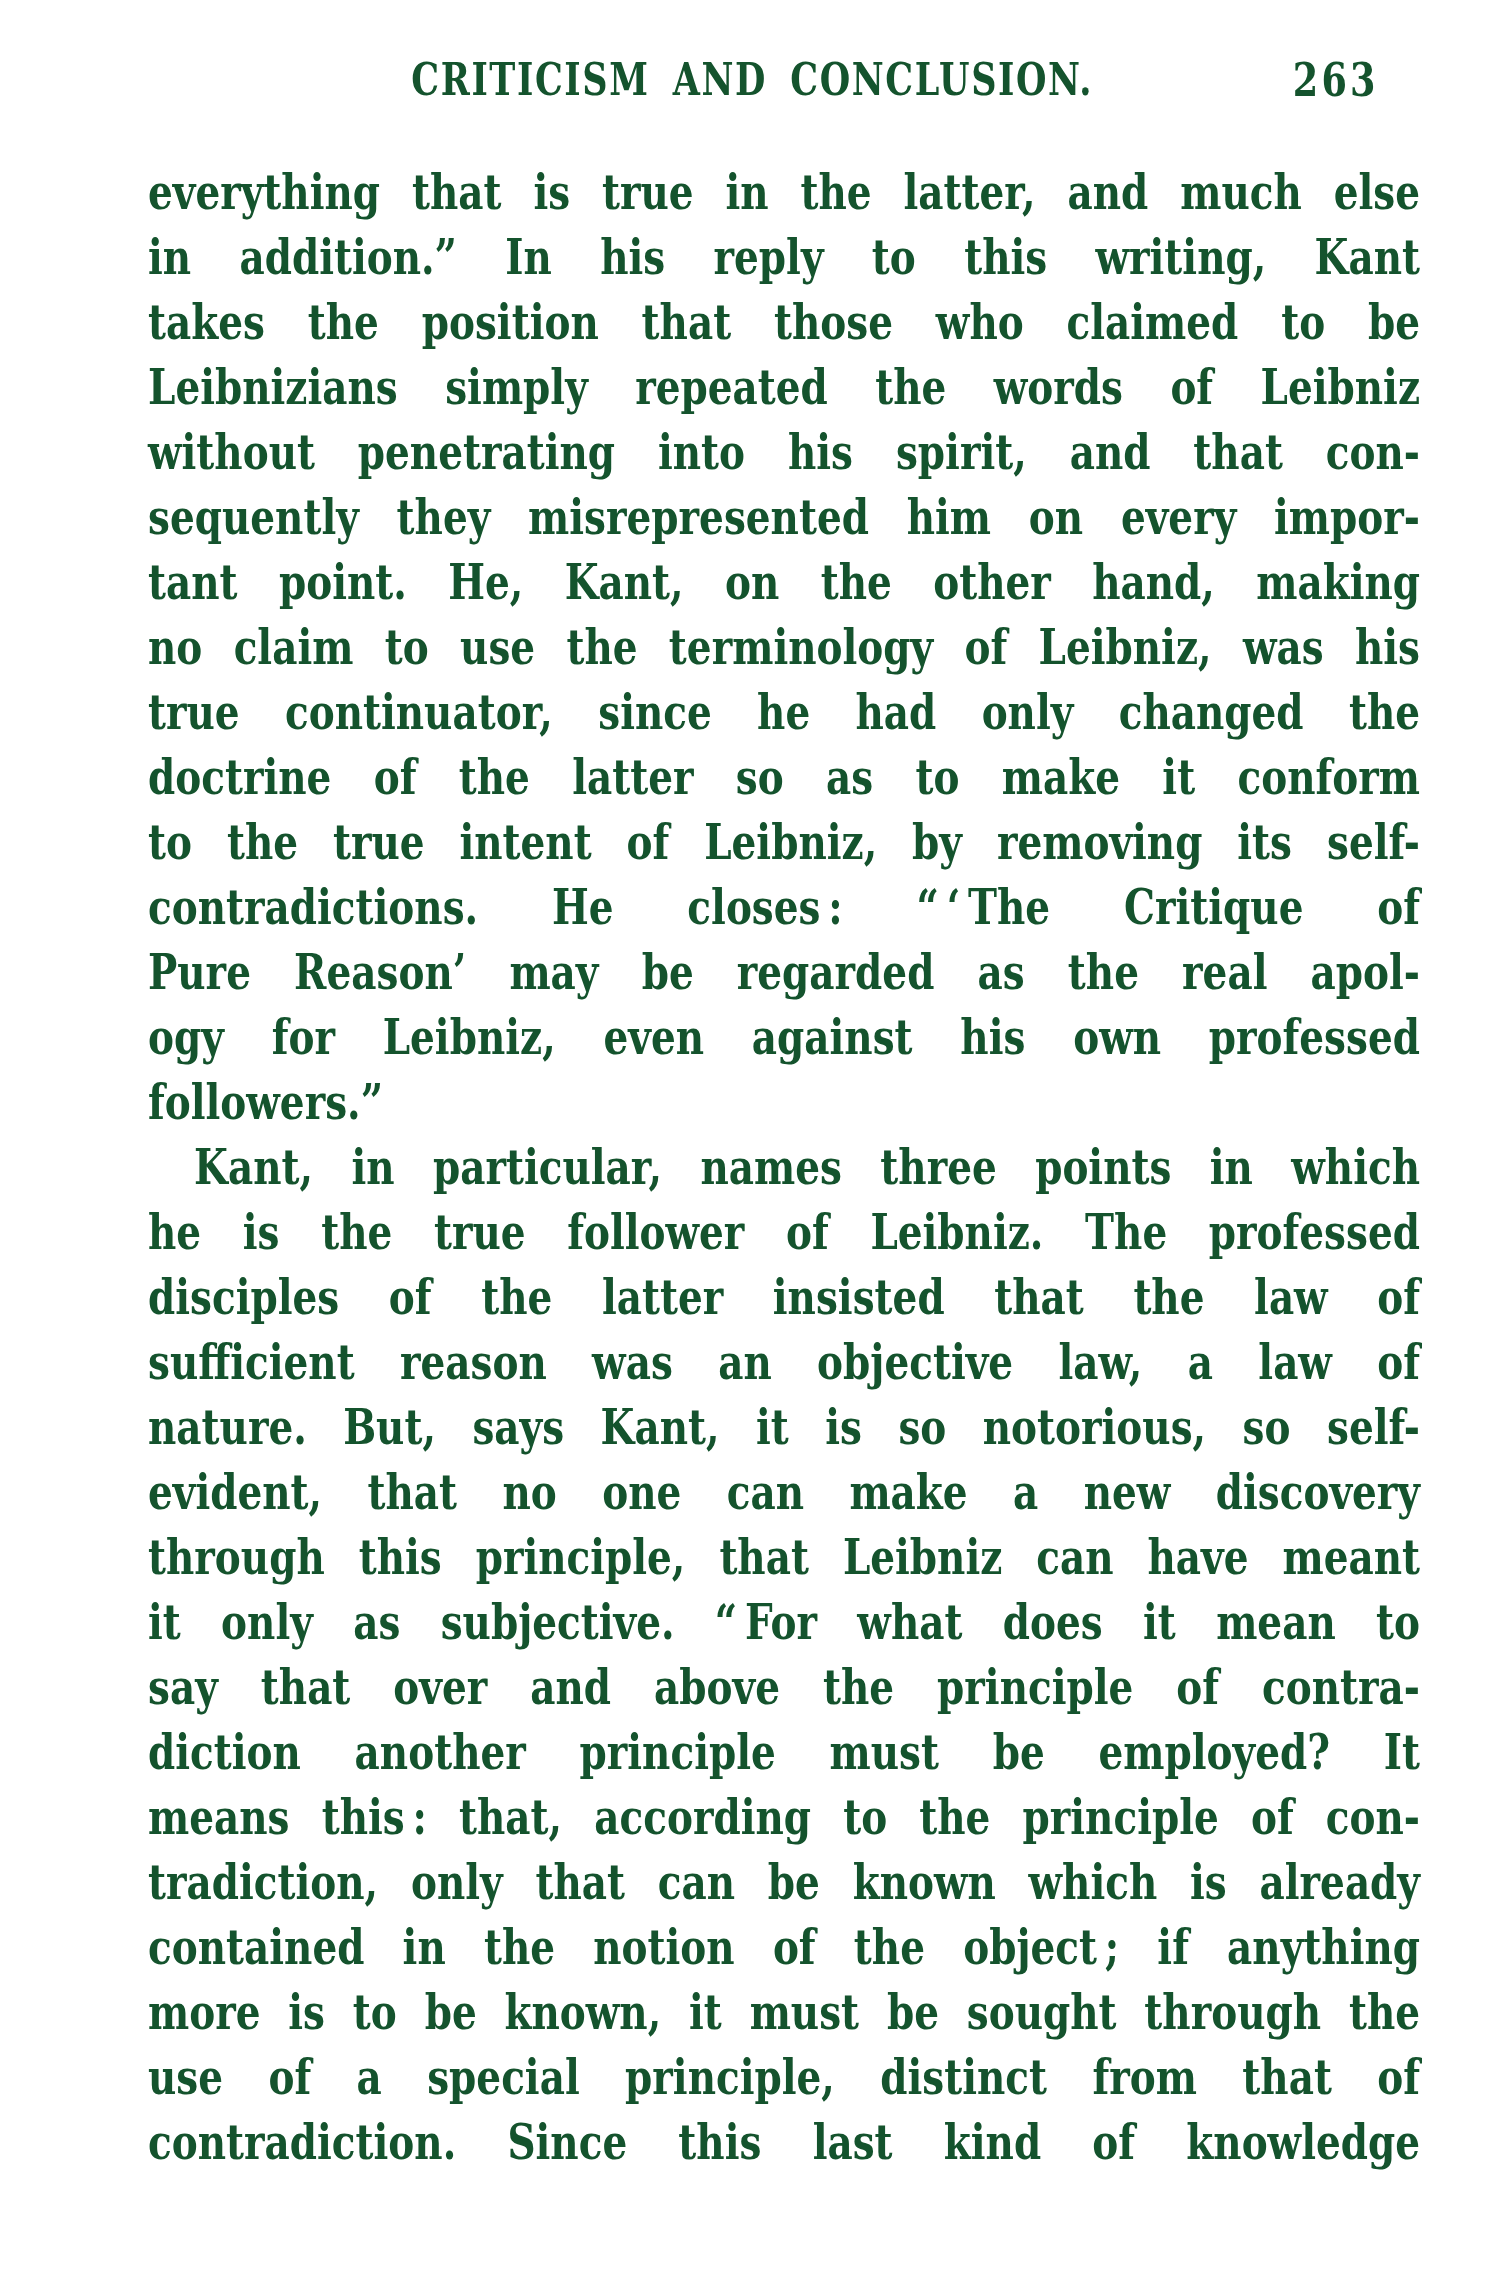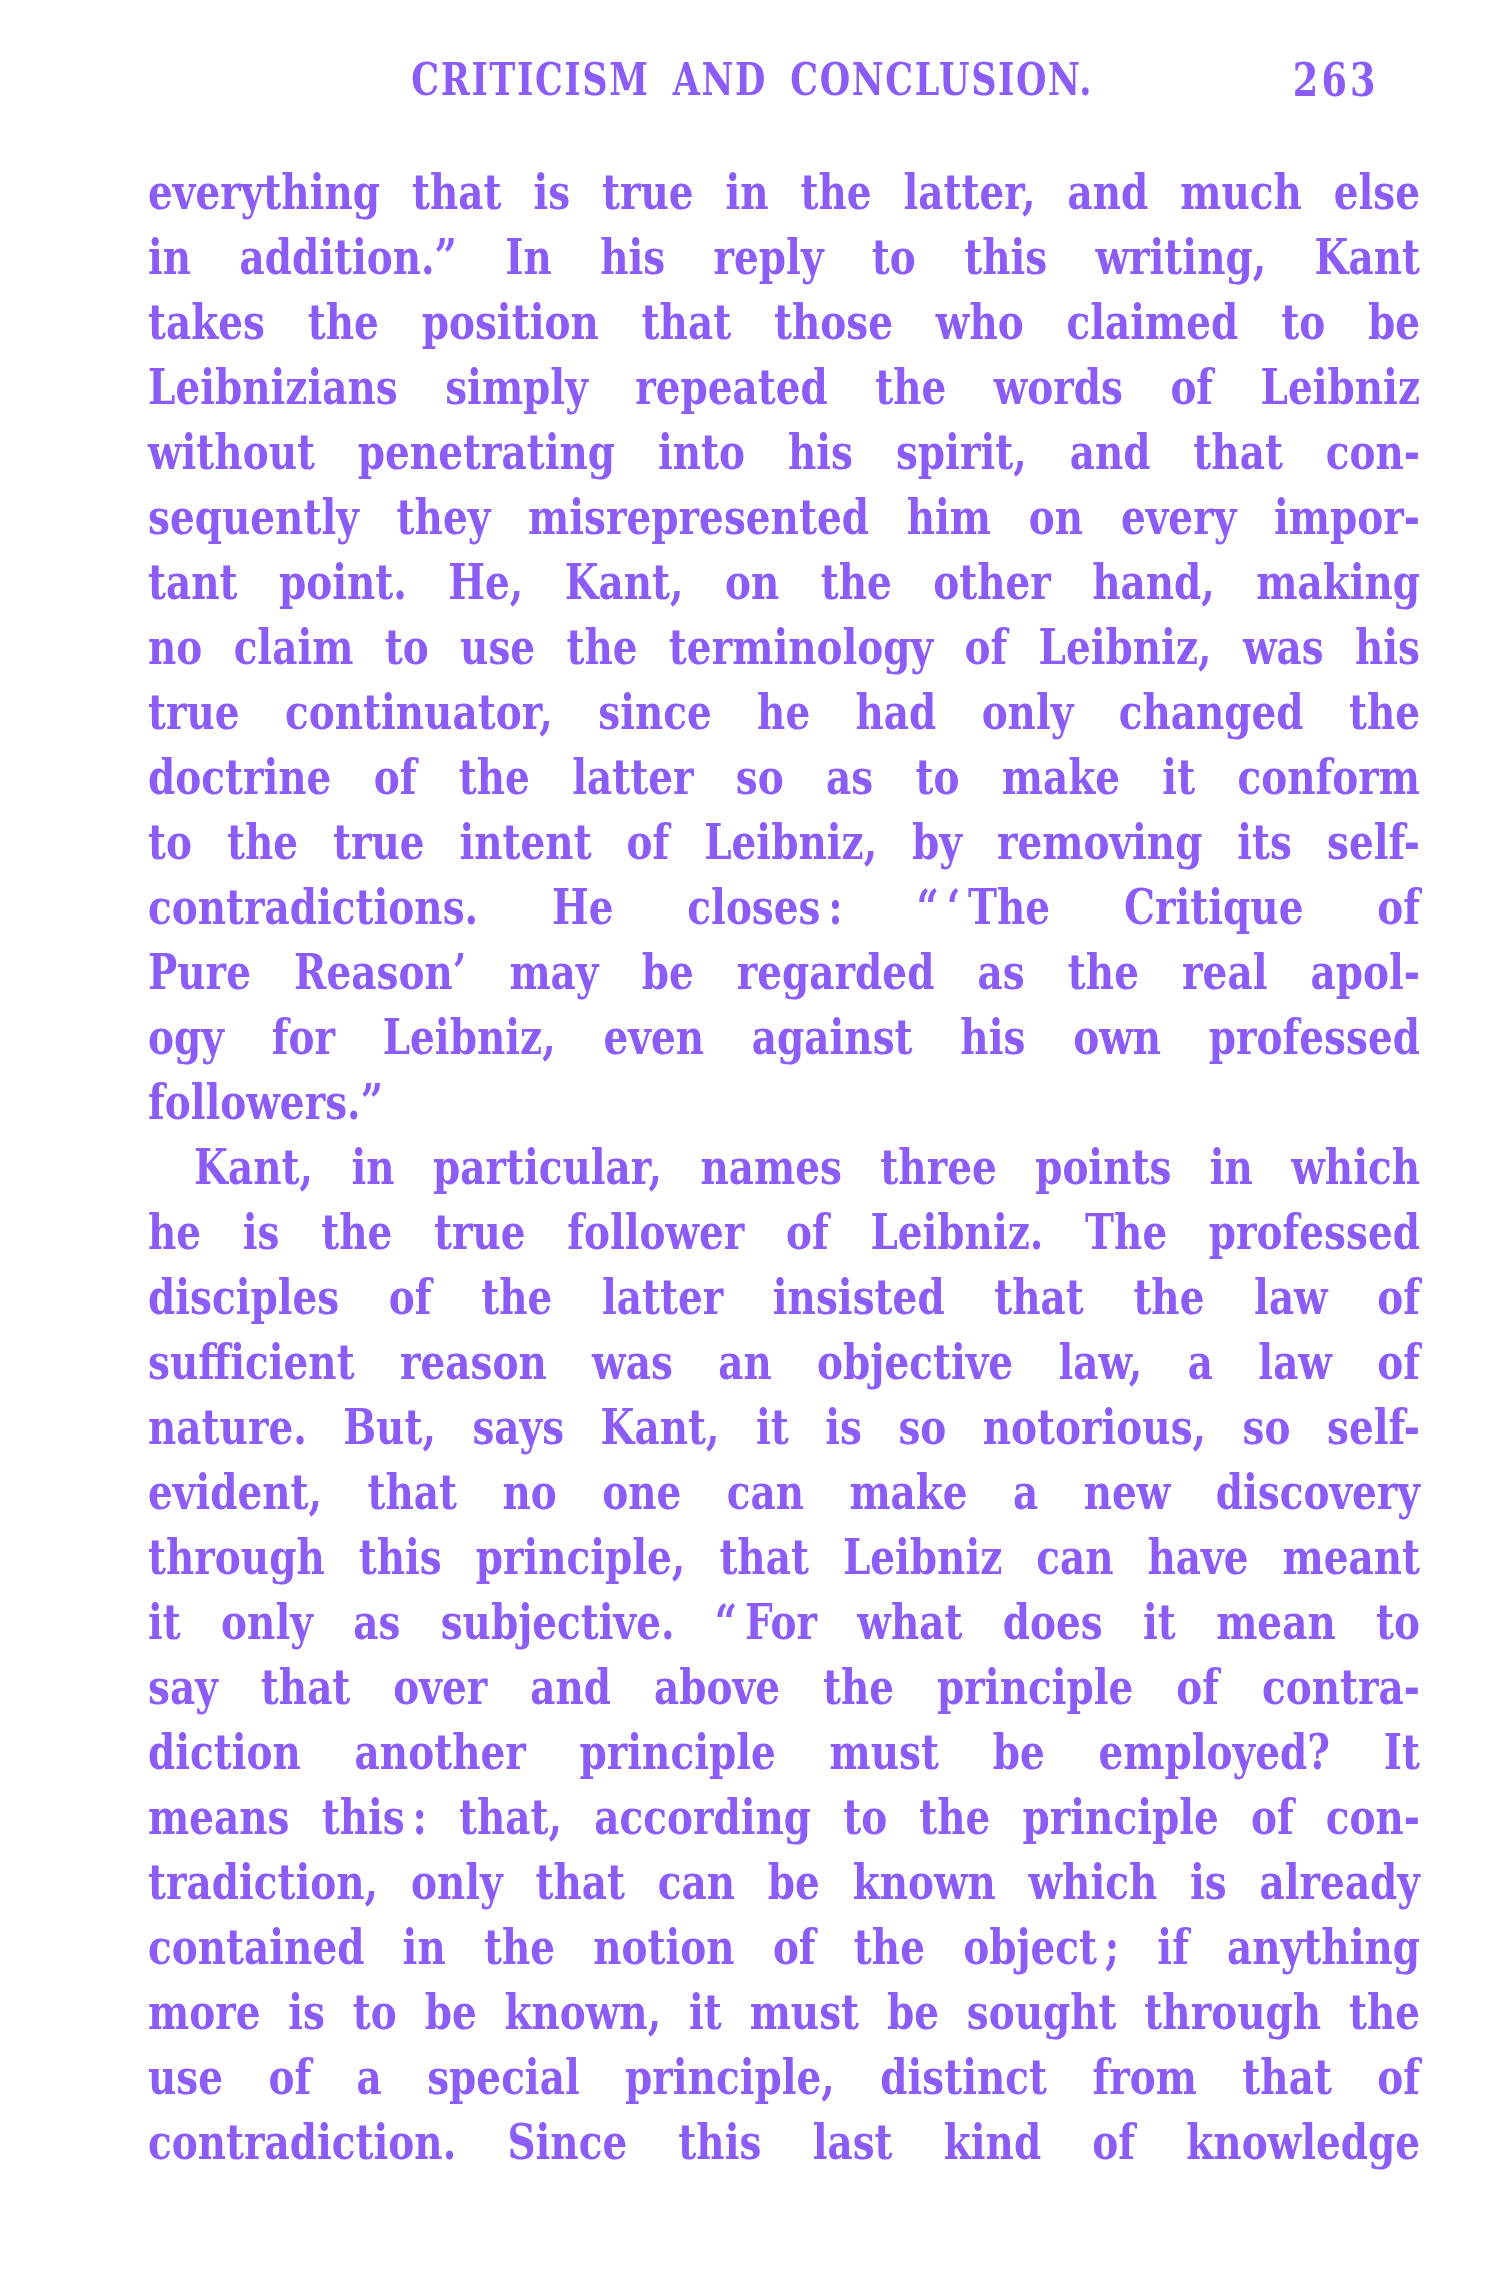--- a/index.html
+++ b/index.html
@@ -2,21 +2,21 @@
 <html><head>
 <meta charset="utf-8">
 <style>
   html, body { margin: 0; padding: 0; background: #ffffff; }
   .page {
     position: relative;
     width: 1490px;
     height: 2284px;
     background: #ffffff;
     overflow: hidden;
-    color: #8b5cf6;
+    color: #14532d;
     font-family: "DejaVu Serif", "Liberation Serif", serif;
   }
   
   .text-block {
     position: absolute;
     left: 148px;
     top: 0;
     width: 1600px;
     transform: scaleX(0.795);
     transform-origin: 0 0;

